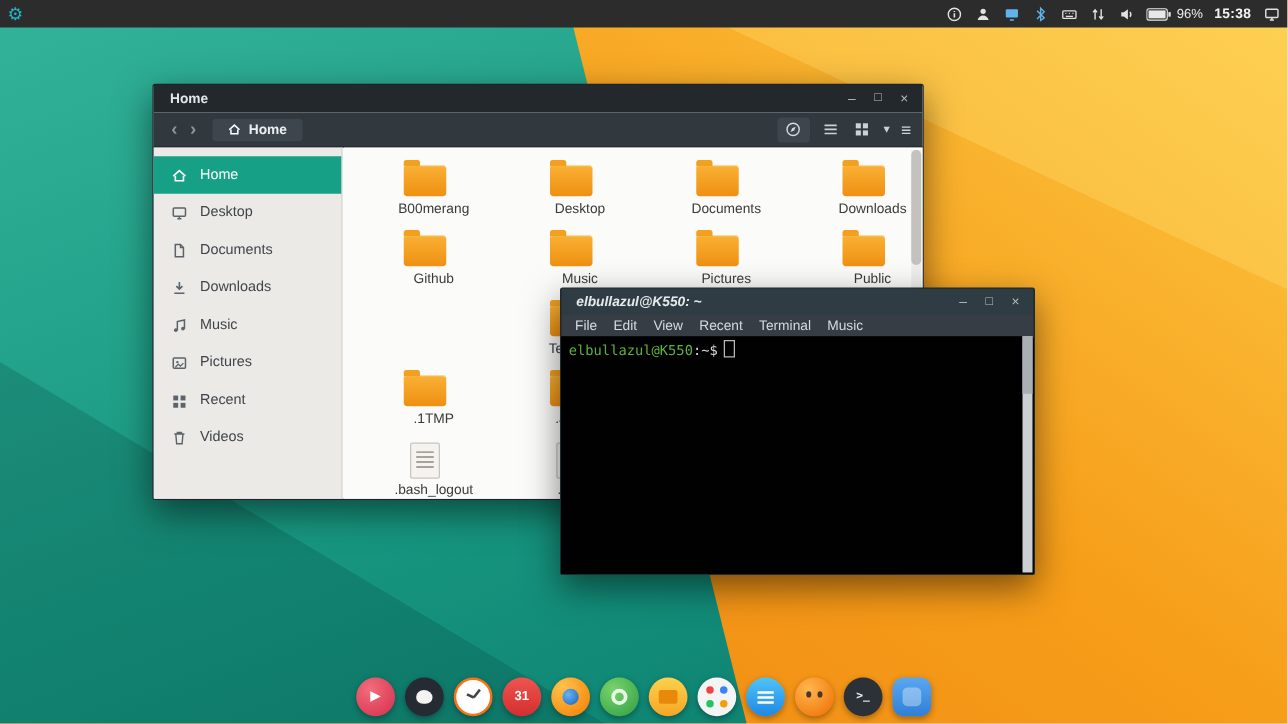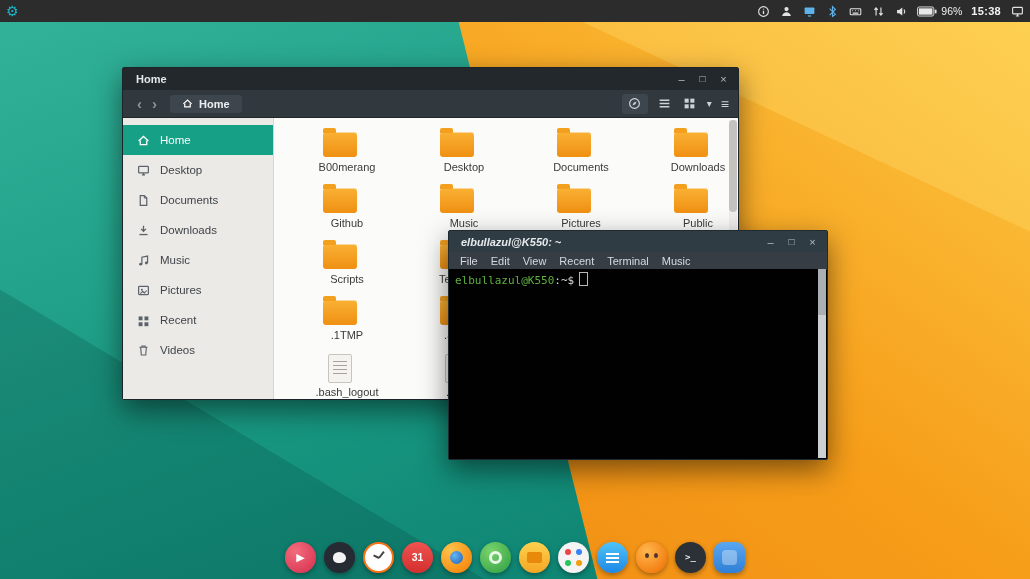--- a/index.html
+++ b/index.html
@@ -310,24 +310,20 @@
         <div class="file-label">Music</div>
       </div>
     <div class="file-item" style="grid-row:2;grid-column:3">
         <div class="icon-folder"></div>
         <div class="file-label">Pictures</div>
       </div>
     <div class="file-item" style="grid-row:2;grid-column:4">
         <div class="icon-folder"></div>
         <div class="file-label">Public</div>
       </div>
-    <div class="file-item" style="grid-row:3;grid-column:1">
-        <div class="icon-folder"></div>
-        <div class="file-label">Scripts</div>
-      </div>
     <div class="file-item" style="grid-row:3;grid-column:2">
         <div class="icon-folder"></div>
         <div class="file-label">Templates</div>
       </div>
     <div class="file-item" style="grid-row:4;grid-column:1">
         <div class="icon-folder"></div>
         <div class="file-label">.1TMP</div>
       </div>
     <div class="file-item" style="grid-row:4;grid-column:2">
         <div class="icon-folder"></div>

